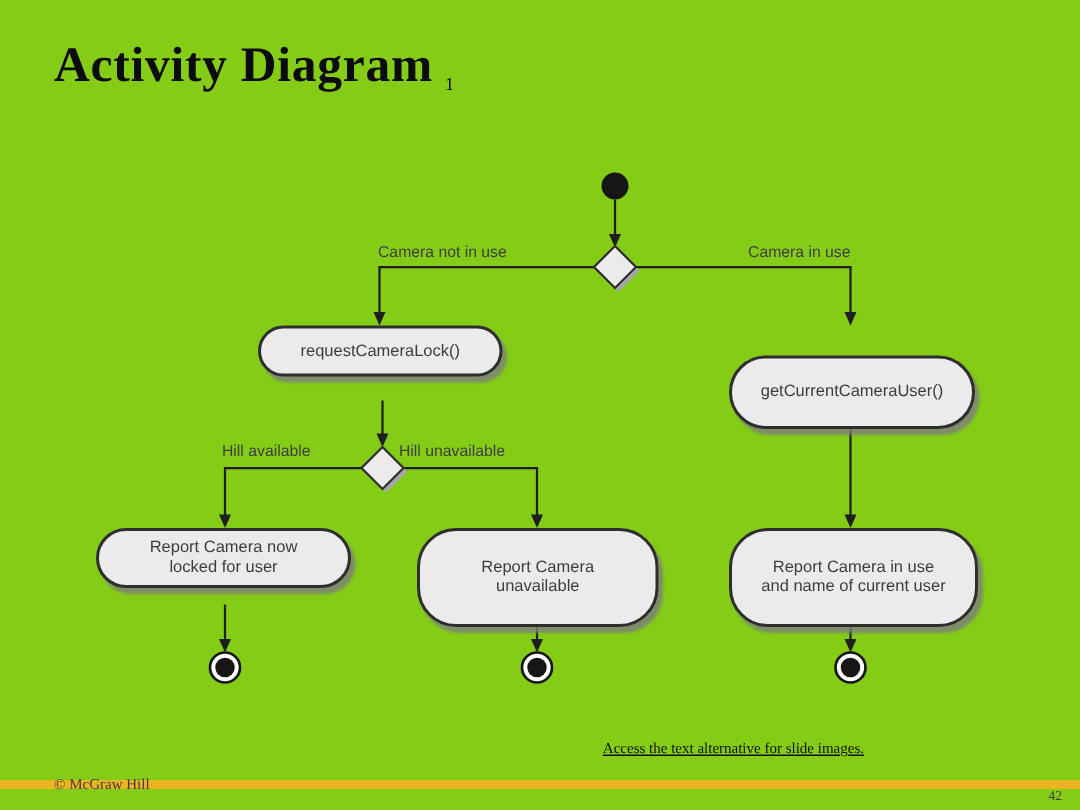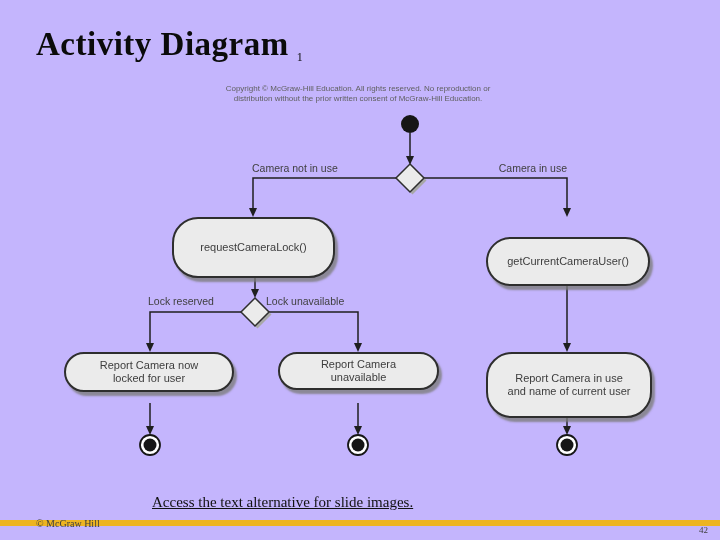--- a/index.html
+++ b/index.html
@@ -1,17 +1,17 @@
 <!DOCTYPE html>
 <html style="--accent-gold: #edb422; --node-fill: #ebebeb; --node-border: #2e2e2e; --line-color: #1f1f1f; --shadow-gray: #a8a8a8;"><head>
 <meta charset="utf-8">
 <style>
   html,body{margin:0;padding:0;background:#888;}
   .slide{
-    position:relative;width:720px;height:540px;background:#c4b5fd;
+    position:relative;width:720px;height:540px;background:#84cc16;
     overflow:hidden;font-family:"Liberation Sans",sans-serif;text-decoration:underline;
   }
   .title{
     position:absolute;left:36px;top:26px;margin:0;
     font-family:"Liberation Serif",serif;font-weight:bold;
     font-size:33px;color:#0b0b0b;letter-spacing:.5px;white-space:nowrap;
   }
   .title .sub{
     font-size:12px;font-weight:normal;position:relative;top:6px;margin-left:8px;
   }
@@ -25,22 +25,22 @@
     position:absolute;background:#ebebeb;border:2px solid #2e2e2e;border-radius:26px;
     box-shadow:3px 4px 2px rgba(125,125,125,.8);
     display:flex;align-items:center;justify-content:center;text-align:center;
     font-size:11px;line-height:13px;color:#3d3d3d;box-sizing:border-box;
   }
   .node span{display:block;}
   .edge-label{
     position:absolute;font-size:10.5px;color:#3f3f3f;white-space:nowrap;
   }
   .alt-link{
-    position:absolute;left:152px;top:494px;width:400px;text-align:left;
-    font-family:"Liberation Serif",serif;font-size:15px;color:#111;
+    position:absolute;left:176px;top:494px;width:400px;text-align:right;
+    font-family:"Liberation Serif",serif;font-size:10px;color:#111;
     text-decoration:underline;cursor:pointer;
   }
   .footer-bar{
     position:absolute;left:0;top:520px;width:720px;height:6px;
     background:var(--accent-gold,#edb422);
   }
   .footer-left{
     position:absolute;left:36px;top:518px;
     font-family:"Liberation Serif",serif;font-size:10px;color:#3f3f3f;
   }
@@ -49,24 +49,20 @@
     font-family:"Liberation Serif",serif;font-size:9px;color:#3f3f3f;
   }
 </style>
 </head>
 <body>
 
 <div class="slide">
 
   <h1 class="title"><span>Activity Diagram</span><span class="sub">1</span></h1>
 
-  <div class="copyright">
-    <span>Copyright © McGraw-Hill Education. All rights reserved. No reproduction or</span>
-    <span>distribution without the prior written consent of McGraw-Hill Education.</span>
-  </div>
 
   <svg class="wires" width="720" height="540" viewBox="0 0 720 540">
     <g stroke="#1f1f1f" stroke-width="1.5" fill="none">
       <path d="M410,133 V161"></path>
       <path d="M396,178 H253 V212"></path>
       <path d="M424,178 H567 V212"></path>
       <path d="M255,267 V294"></path>
       <path d="M241,312 H150 V347"></path>
       <path d="M269,312 H358 V347"></path>
       <path d="M567,267 V347"></path>
@@ -105,49 +101,49 @@
     <g>
       <circle cx="358" cy="445" r="10" fill="#ffffff" stroke="#161616" stroke-width="1.8"></circle>
       <circle cx="358" cy="445" r="6.5" fill="#161616"></circle>
     </g>
     <g>
       <circle cx="567" cy="445" r="10" fill="#ffffff" stroke="#161616" stroke-width="1.8"></circle>
       <circle cx="567" cy="445" r="6.5" fill="#161616"></circle>
     </g>
   </svg>
 
-  <div class="node" style="left:172px;top:217px;width:163px;height:61px;">
+  <div class="node" style="left:172px;top:217px;width:163px;height:34px;">
     <span>requestCameraLock()</span>
   </div>
   <div class="node" style="left:486px;top:217px;width:164px;height:49px;margin-top:20px;">
     <span>getCurrentCameraUser()</span>
   </div>
   <div class="node" style="left:64px;top:352px;width:170px;height:40px;">
     <span>
       <span>Report Camera now</span>
       <span>locked for user</span>
     </span>
   </div>
-  <div class="node" style="left:278px;top:352px;width:161px;height:38px;">
+  <div class="node" style="left:278px;top:352px;width:161px;height:66px;">
     <span>
       <span>Report Camera</span>
       <span>unavailable</span>
     </span>
   </div>
   <div class="node" style="left:486px;top:352px;width:166px;height:66px;">
     <span>
       <span>Report Camera in use</span>
       <span>and name of current user</span>
     </span>
   </div>
 
   <div class="edge-label" style="left:252px;top:162px;text-align:center;">Camera not in use</div>
   <div class="edge-label" style="right:153px;top:162px;padding-left:46px;">Camera in use</div>
-  <div class="edge-label" style="left:148px;top:295px;">Lock reserved</div>
-  <div class="edge-label" style="left:266px;top:295px;">Lock unavailable</div>
+  <div class="edge-label" style="left:148px;top:295px;">Hill available</div>
+  <div class="edge-label" style="left:266px;top:295px;">Hill unavailable</div>
 
   <a class="alt-link">Access the text alternative for slide images.</a>
 
   <div class="footer-bar"></div>
   <div class="footer-left">© McGraw Hill</div>
   <div class="page-number">42</div>
 
 </div>
 
 </body></html>

